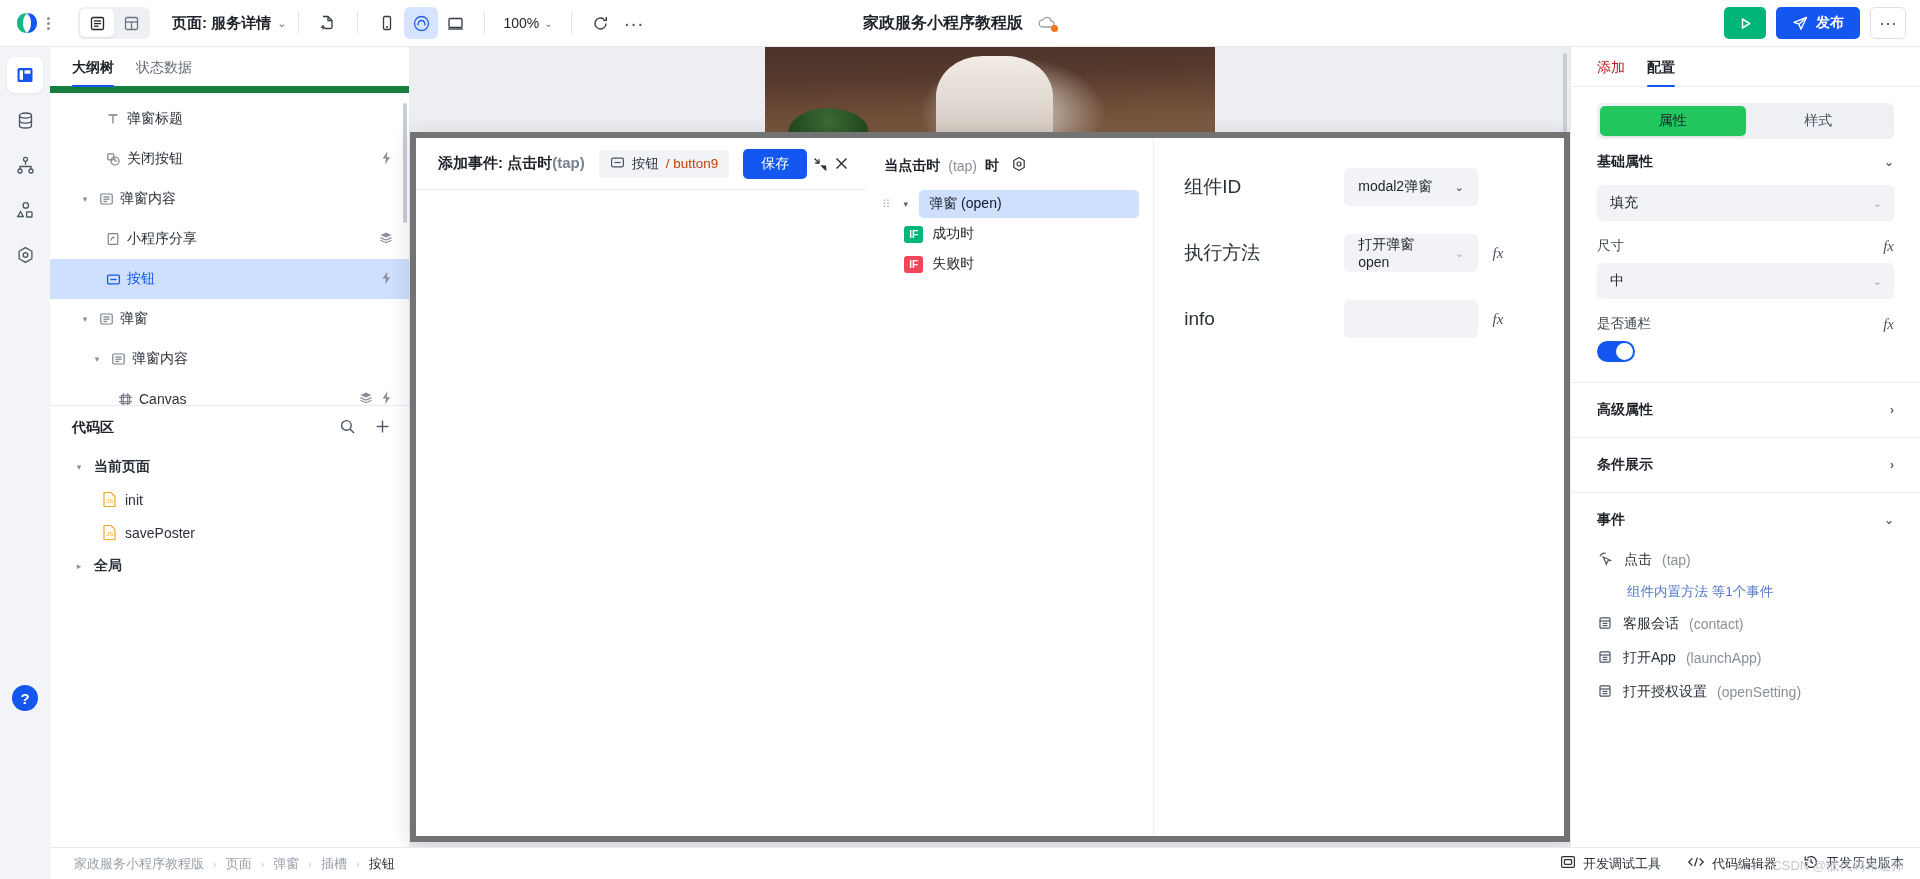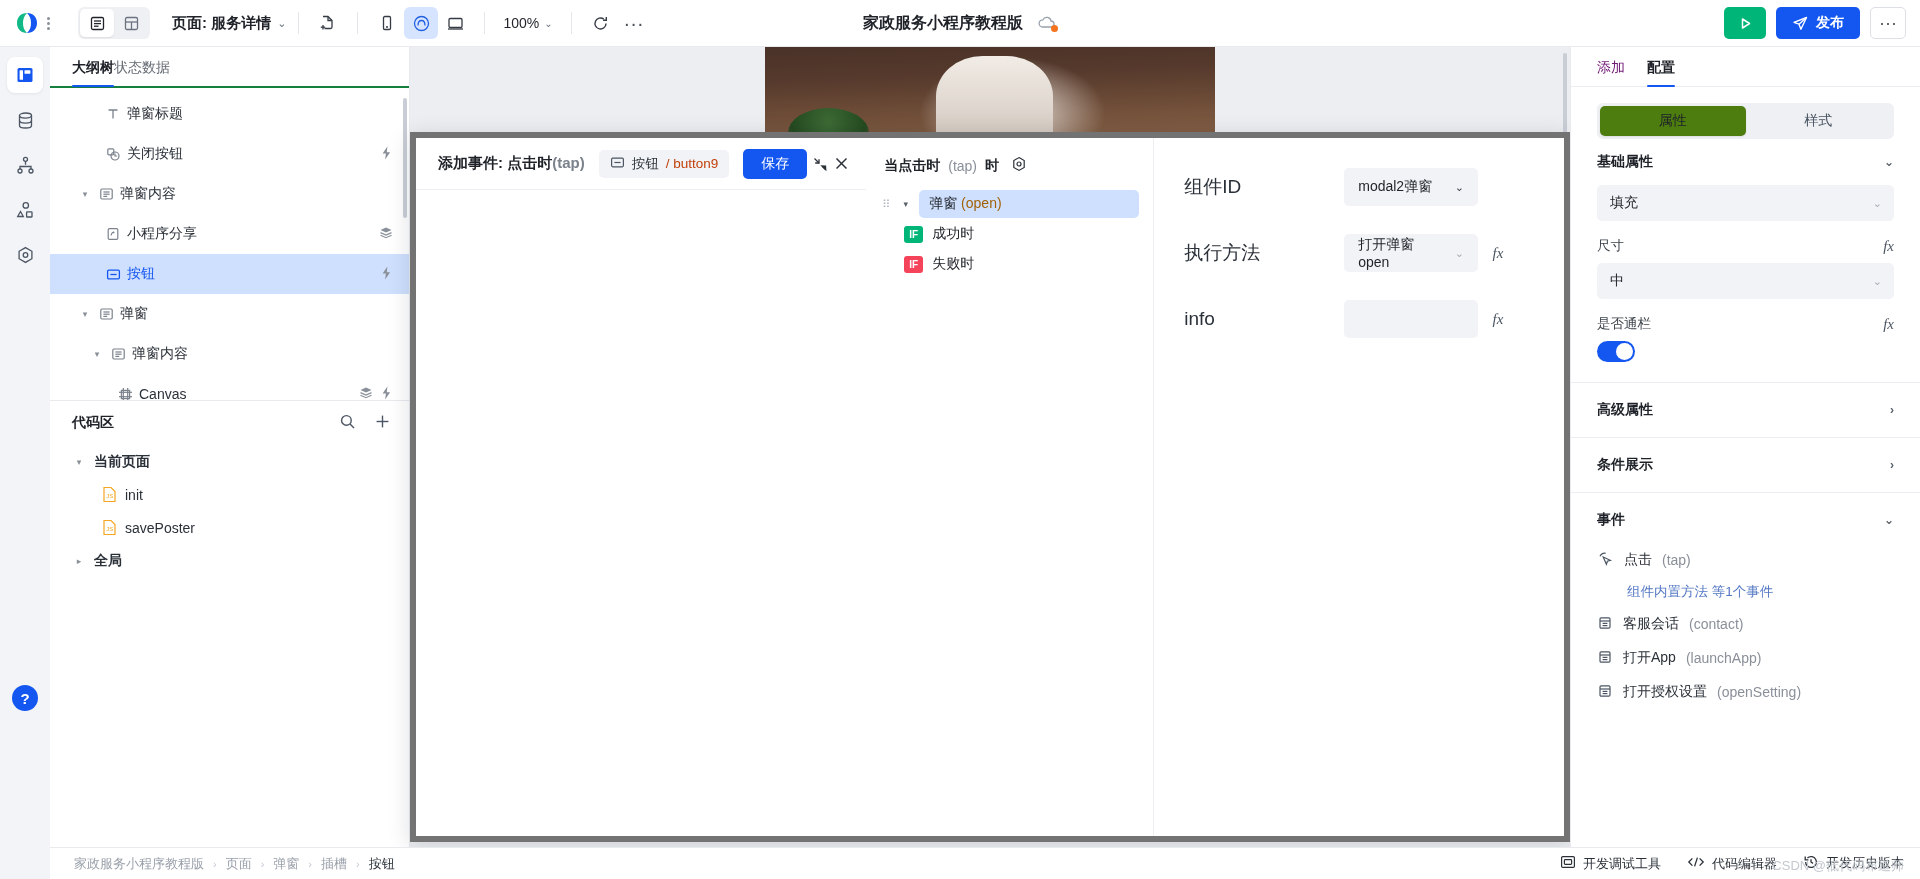--- a/index.html
+++ b/index.html
@@ -95,21 +95,21 @@
     width: 26px; height: 26px; border-radius: 50%; background: #1456f0; color: #fff;
     display: flex; align-items: center; justify-content: center;
     font-size: 15px; font-weight: 700; cursor: pointer;
   }
 
   
   .left-panel {
     position: absolute; top: 47px; left: 50px; width: 360px; height: 832px;
     background: #fff; border-right: 1px solid #e8eaee; display: flex; flex-direction: column;
   }
-  .lp-tabs { display: flex; padding: 12px 22px 0 22px; border-bottom: 2px solid #15803d; }
+  .lp-tabs { display: flex; gap: 22px; padding: 12px 22px 0 22px; border-bottom: 7px solid #15803d; }
   .lp-tab {
     font-size: 14px; color: #656b74; padding-bottom: 9px; cursor: pointer; position: relative;
   }
   .lp-tab.active { color: #1f2329; font-weight: 700; }
   .lp-tab.active::after {
     content: ""; position: absolute; left: 0; right: 0; bottom: -1px; height: 2.5px; background: #1456f0; border-radius: 2px;
   }
 
   .tree { flex: 0 0 312px; overflow: hidden; padding-top: 6px; position: relative; }
   .tree-row {
@@ -203,21 +203,21 @@
   .when-row .strong { font-weight: 700; color: #1f2329; }
   .when-row .muted { color: #8a9099; }
   .flow-item {
     display: flex; align-items: center; gap: 7px; height: 30px; font-size: 14px; cursor: pointer;
   }
   .flow-handle { color: #b3b9c2; font-size: 11px; letter-spacing: 1px; width: 10px; }
   .flow-caret { width: 13px; font-size: 9px; color: #5a6068; display: flex; justify-content: center; }
   .flow-pill {
     flex: 1; background: #cfe0ff; border-radius: 5px; padding: 5px 10px; color: #1f2329;
   }
-  .flow-pill .muted { color: #a16207; }
+  .flow-pill .muted { color: #0f172a; }
   .flow-sub { display: flex; align-items: center; gap: 9px; height: 30px; font-size: 14px; padding-left: 22px; }
   .if-badge {
     width: 19px; height: 17px; border-radius: 3px; color: #fff; font-size: 10px; font-weight: 700;
     display: flex; align-items: center; justify-content: center; font-family: "Liberation Sans", sans-serif;
   }
   .if-ok { background: #00b578; }
   .if-fail { background: #f5435a; }
 
   .modal-right { flex: 1; padding: 30px 46px 0 30px; }
   .form-row { display: flex; align-items: center; margin-bottom: 28px; }
@@ -232,31 +232,31 @@
   .sel-chev { position: absolute; right: 14px; top: 50%; transform: translateY(-50%); color: #3d434b; font-size: 11px; }
   .sel-chev.light { color: #a8aeb7; }
   .fx-btn { width: 40px; text-align: center; font-size: 15px; font-style: italic; color: #4b5563; cursor: pointer; font-family: "Liberation Serif", serif; }
 
   
   .right-panel {
     position: absolute; top: 47px; right: 0; width: 350px; height: 832px;
     background: #fff; border-left: 1px solid #e8eaee; display: flex; flex-direction: column;
   }
   .rp-tabs { display: flex; gap: 22px; padding: 12px 26px 0 26px; border-bottom: 1px solid #ecedf0; }
-  .rp-tab { font-size: 14px; color: #701a75; padding-bottom: 9px; cursor: pointer; position: relative; }
+  .rp-tab { font-size: 14px; color: #b91c1c; padding-bottom: 9px; cursor: pointer; position: relative; }
   .rp-tab.active { color: #1f2329; font-weight: 700; }
   .rp-tab.active::after { content: ""; position: absolute; left: 0; right: 0; bottom: -1px; height: 2.5px; background: #1456f0; border-radius: 2px; }
 
   .rp-seg { margin: 16px 26px 0 26px; background: #eef0f3; border-radius: 6px; padding: 3px; display: flex; }
   .rp-seg-btn {
     flex: 1; height: 30px; border-radius: 5px; display: flex; align-items: center; justify-content: center;
     font-size: 14px; color: #4b5563; cursor: pointer; border: none; background: transparent;
     font-family: "Liberation Sans", sans-serif;
   }
-  .rp-seg-btn.active { background: #4d7c0f; color: #1f2329; box-shadow: 0 1px 2px rgba(0,0,0,.08); }
+  .rp-seg-btn.active { background: #22c55e; color: #1f2329; box-shadow: 0 1px 2px rgba(0,0,0,.08); }
 
   .rp-section-head {
     display: flex; align-items: center; padding: 0 26px; height: 46px;
     font-size: 14px; font-weight: 700; color: #1f2329; cursor: pointer;
   }
   .rp-section-head .caret { margin-left: auto; color: #5a6068; font-size: 12px; }
   .rp-field { padding: 0 26px; margin-bottom: 16px; }
   .rp-field-label { display: flex; align-items: center; font-size: 13.5px; color: #3d434b; margin-bottom: 8px; }
   .rp-field-label .fx { margin-left: auto; font-style: italic; font-family: "Liberation Serif", serif; font-size: 15px; color: #4b5563; cursor: pointer; }
   .rp-select {

